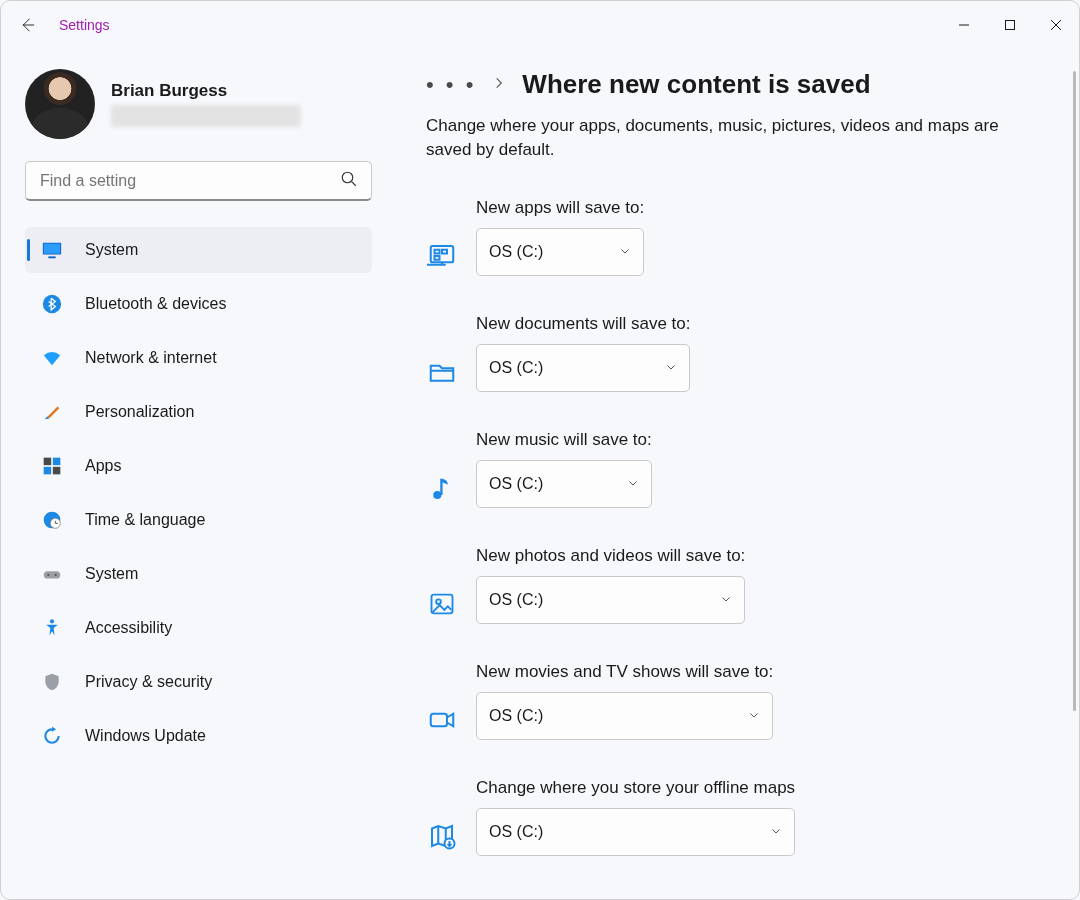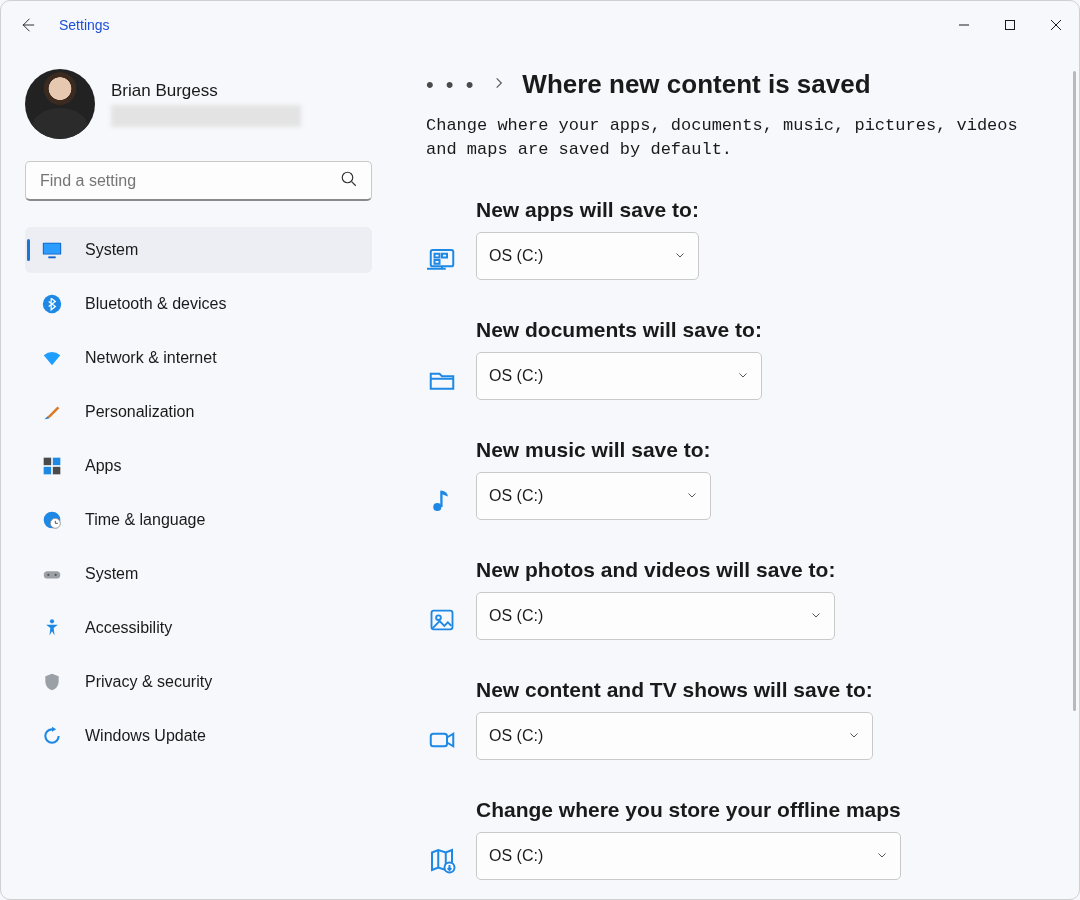--- a/index.html
+++ b/index.html
@@ -23,21 +23,21 @@
     height: 48px;
     display: flex; align-items: center; justify-content: space-between;
     padding: 0 0 0 16px;
   }
   .titlebar-left { display: flex; align-items: center; gap: 22px; }
   .back-btn {
     width: 20px; height: 20px;
     display:flex;align-items:center;justify-content:center;
     cursor:pointer;
   }
-  .appname { font-size: 14px; color:#1d4ed8; }
+  .appname { font-size: 14px; color:#a21caf; }
   .win-controls { display:flex; }
   .win-btn {
     width: 46px; height: 32px;
     display:flex; align-items:center; justify-content:center;
     cursor:pointer;
   }
   .win-btn svg { stroke:#1a1a1a; stroke-width:1; fill:none; }
   
   .body {
     flex:1; display:flex; overflow:hidden;
@@ -61,21 +61,21 @@
     position:relative;
     overflow:hidden;
   }
   .avatar::after{
     content:"";
     position:absolute; left:10%; right:10%; bottom:-10%;
     height:55%;
     background:#2b2b2b;
     border-radius:50% 50% 0 0;
   }
-  .account-name { font-weight:400; font-size:17px; }
+  .account-name { font-weight:700; font-size:17px; }
   .account-sub {
     width: 190px; height:22px; background:#e3e3e3; margin-top:4px;
     filter: blur(2px);
   }
   .search {
     position:relative;
     margin-bottom: 26px;
   }
   .search input {
     width: 100%; height: 40px;
@@ -115,32 +115,32 @@
   
   .main {
     flex:1;
     padding: 20px 50px 0 40px;
     overflow-y:auto;
   }
   .crumbs { display:flex; align-items:center; gap:16px; margin-bottom:14px;}
   .crumb-dots { font-size:22px; letter-spacing:3px; color:#4a4a4a; cursor:pointer;}
   .crumb-chevron { color:#5a5a5a; }
   .page-title { font-size:26px; font-weight:600; }
-  .page-desc { font-size:17px; color:#1a1a1a; margin-bottom: 22px; max-width:600px; line-height:1.4;font-family:Liberation Mono, monospace;}
+  .page-desc { font-size:17px; color:#1a1a1a; margin-bottom: 22px; max-width:600px; line-height:1.4;}
   .setting {
     display:flex; align-items:flex-end; gap:18px;
     padding: 14px 0 24px 0;
   }
   .setting .cat-icon {
     width:32px; height:32px;
     display:flex;align-items:center;justify-content:center;
     margin-bottom:4px;
   }
   .setting-col { display:flex; flex-direction:column; gap:10px; }
-  .setting-label { font-size:21px;font-weight:bold; }
+  .setting-label { font-size:17px; }
   .combo {
     height:48px; min-width:112px;
     border:1px solid #c9c9c9;
     border-radius:5px;
     background:#fdfdfd;
     display:flex; align-items:center; justify-content:space-between;
     padding:0 12px; gap:14px;
     cursor:pointer;
     font-size:16px;
   }
@@ -393,21 +393,21 @@
       </div>
 
       <div class="setting">
         <span class="cat-icon">
           <svg width="30" height="30" viewBox="0 0 24 24" fill="none" stroke="#1e88e5" stroke-width="1.6">
               <rect x="3" y="7" width="13" height="10" rx="2"></rect>
               <path d="M16 10 L21 7 L21 17 L16 14 Z"></path>
             </svg>
         </span>
         <div class="setting-col">
-          <span class="setting-label">New content and TV shows will save to:</span>
+          <span class="setting-label">New movies and TV shows will save to:</span>
           <div class="combo">
             <span>OS (C:)</span>
             <span class="chev"><svg width="12" height="12" viewBox="0 0 24 24" fill="none" stroke="#555" stroke-width="2">
                   <path d="M5 9 L12 16 L19 9"></path>
                 </svg></span>
           </div>
         </div>
       </div>
 
       <div class="setting">

